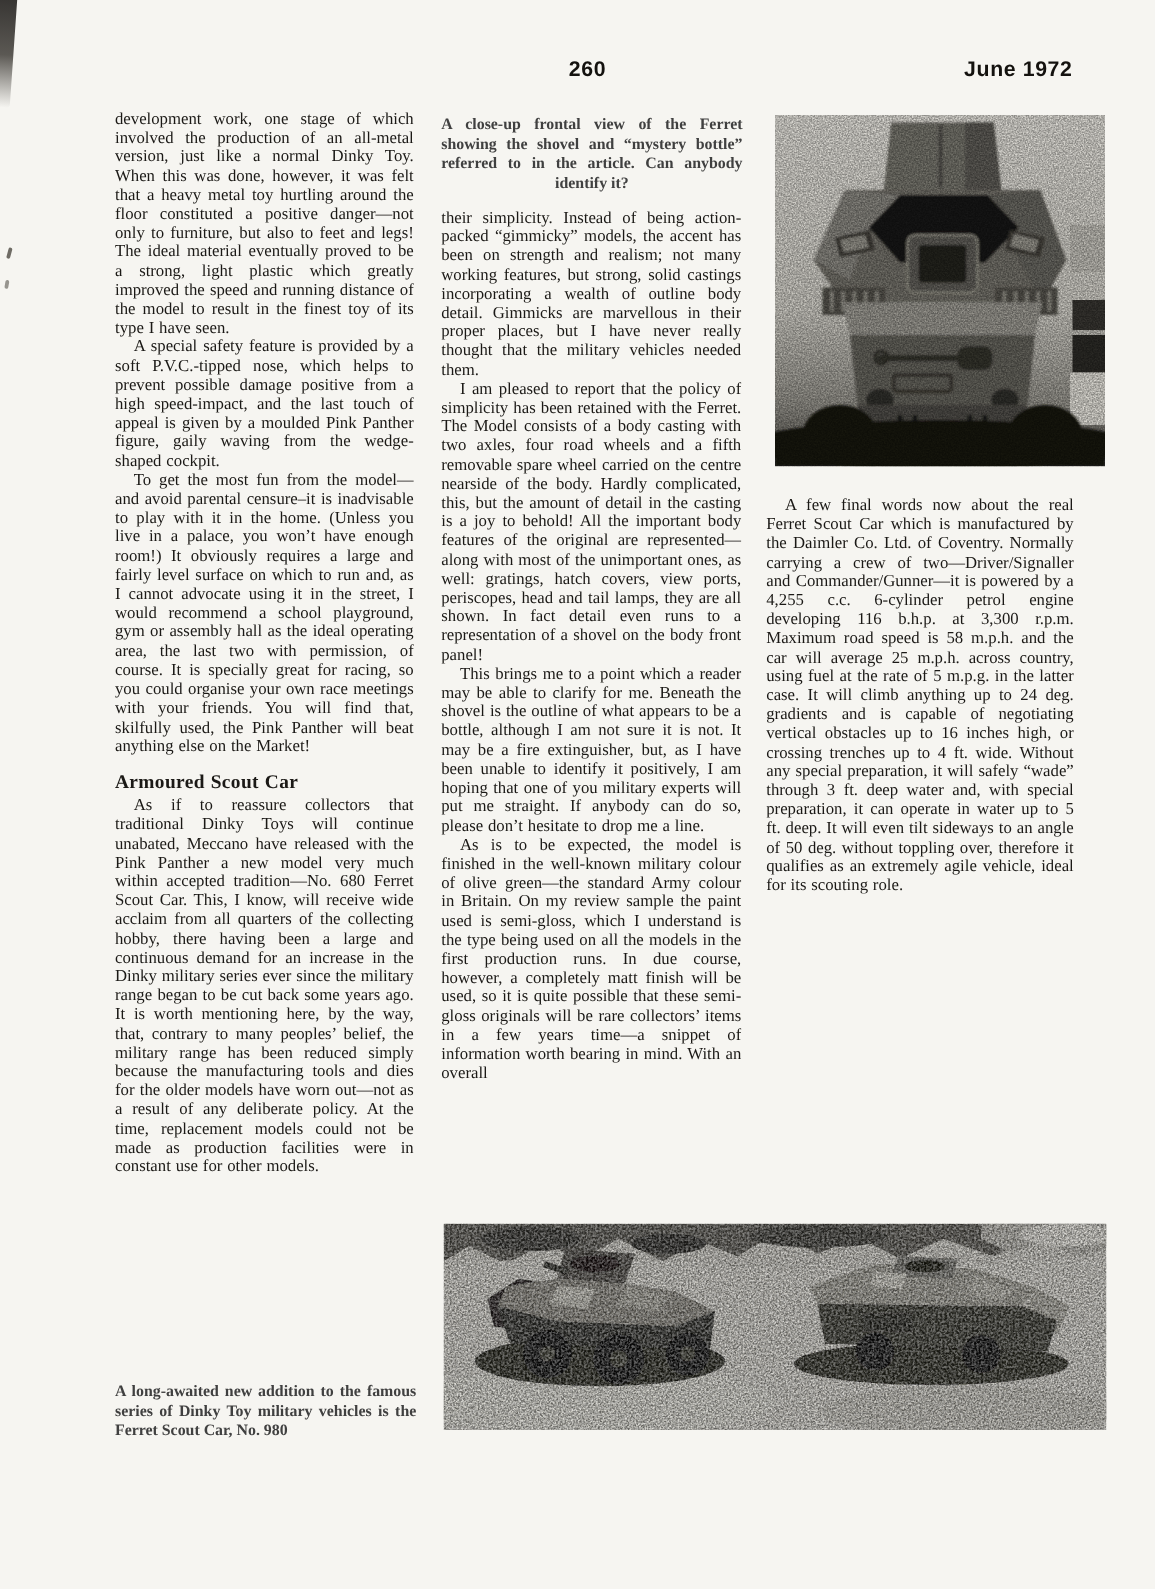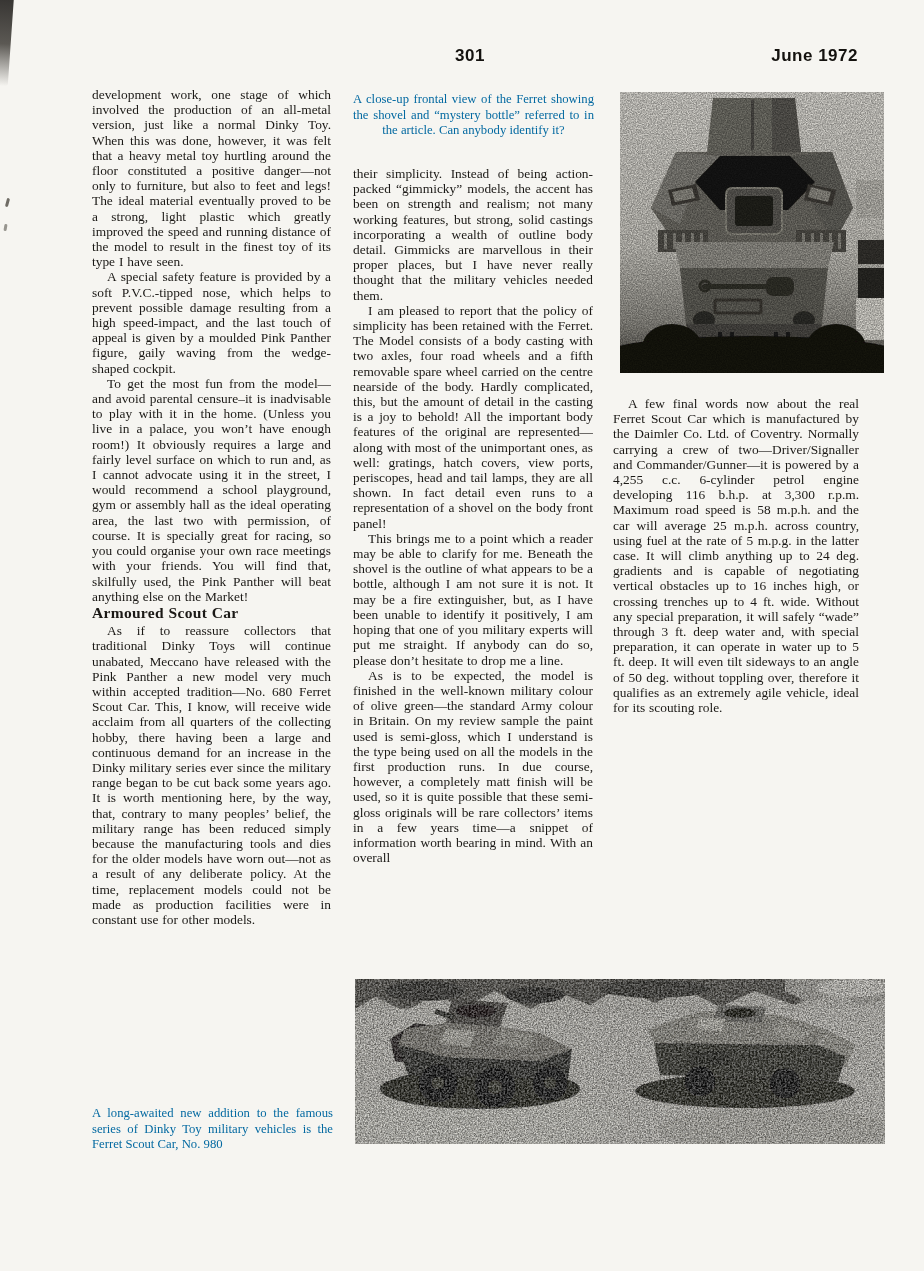--- a/index.html
+++ b/index.html
@@ -9,22 +9,22 @@
     font-family:"Liberation Serif",serif;color:#1b1916;
   }
   .abs{position:absolute}
   .masthead{
     font-family:"Liberation Sans",sans-serif;font-weight:bold;
     font-size:17px;letter-spacing:.5px;color:#14120f;text-align:right;
   }
   .body-text{font-size:13.4px;line-height:15.2px;text-align:justify;word-spacing:.04em}
   .body-text p{margin:0}
   p.ind{text-indent:15px}
-  .sec-heading{font-size:15.5px;font-weight:bold;margin:1px 0 3px;letter-spacing:.3px}
-  .caption{font-weight:normal;font-size:12.7px;line-height:15.6px;text-align:justify;color:#0369a1}
+  .sec-heading{font-size:15.5px;font-weight:bold;margin:14px 0 3px;letter-spacing:.3px}
+  .caption{font-weight:bold;font-size:12.7px;line-height:15.6px;text-align:justify;color:#404040}
   .center-last{text-align-last:center}
   #page-number{left:430px;top:46px;width:80px;text-align:center}
   #issue-date{top:46px;right:66px}
   #col1{left:92px;top:87px;width:239px;max-height:1012px;overflow:hidden}
   #col1-caption{left:92px;top:1106px;width:241px}
   #col2-caption{left:353px;top:92px;width:241px}
   #col2{left:353px;top:166px;width:240px;max-height:808px;overflow:hidden}
   #col3{left:613px;top:396px;width:246px;max-height:574px;overflow:hidden}
   #photo-top{left:620px;top:92px;width:264px;height:281px}
   #photo-bottom{left:355px;top:979px;width:530px;height:165px}
@@ -40,26 +40,26 @@
 </style>
 </head>
 <body>
 
 <div>
 
   <div class="abs" id="corner-artifact"></div>
   <div class="abs speck" id="speck-1"></div>
   <div class="abs speck" id="speck-2"></div>
 
-  <div class="abs masthead" id="page-number">301</div>
+  <div class="abs masthead" id="page-number">260</div>
   <div class="abs masthead" id="issue-date">June 1972</div>
 
   <div class="abs body-text" id="col1">
     <p>development work, one stage of which involved the production of an all-metal version, just like a normal Dinky Toy.  When this was done, however, it was felt that a heavy metal toy hurtling around the floor constituted a positive danger—not only to furniture, but also to feet and legs!  The ideal material eventually proved to be a strong, light plastic which greatly improved the speed and running distance of the model to result in the finest toy of its type I have seen.</p>
-    <p class="ind">A special safety feature is provided by a soft P.V.C.-tipped nose, which helps to prevent possible damage resulting from a high speed-impact, and the last touch of appeal is given by a moulded Pink Panther figure, gaily waving from the wedge-shaped cockpit.</p>
+    <p class="ind">A special safety feature is provided by a soft P.V.C.-tipped nose, which helps to prevent possible damage positive from a high speed-impact, and the last touch of appeal is given by a moulded Pink Panther figure, gaily waving from the wedge-shaped cockpit.</p>
     <p class="ind">To get the most fun from the model—and avoid parental censure–it is inadvisable to play with it in the home.  (Unless you live in a palace, you won’t have enough room!)  It obviously requires a large and fairly level surface on which to run and, as I cannot advocate using it in the street, I would recommend a school playground, gym or assembly hall as the ideal operating area, the last two with permission, of course.  It is specially great for racing, so you could organise your own race meetings with your friends.  You will find that, skilfully used, the Pink Panther will beat anything else on the Market!</p>
     <h2 class="sec-heading">Armoured Scout Car</h2>
     <p class="ind">As if to reassure collectors that traditional Dinky Toys will continue unabated, Meccano have released with the Pink Panther a new model very much within accepted tradition—No. 680 Ferret Scout Car. This, I know, will receive wide acclaim from all quarters of the collecting hobby, there having been a large and continuous demand for an increase in the Dinky military series ever since the military range began to be cut back some years ago. It is worth mentioning here, by the way, that, contrary to many peoples’ belief, the military range has been reduced simply because the manufacturing tools and dies for the older models have worn out—not as a result of any deliberate policy. At the time, replacement models could not be made as production facilities were in constant use for other models.</p>
   </div>
   <div class="abs caption" id="col1-caption">A long-awaited new addition to the famous series of Dinky Toy military vehicles is the Ferret Scout Car, No. 980</div>
 
   <div class="abs caption center-last" id="col2-caption">A close-up frontal view of the Ferret showing the shovel and “mystery bottle” referred to in the article. Can anybody identify it?</div>
   <div class="abs body-text" id="col2">
     <p>their simplicity.  Instead of being action-packed “gimmicky” models, the accent has been on strength and realism; not many working features, but strong, solid castings incorporating a wealth of outline body detail.  Gimmicks are marvellous in their proper places, but I have never really thought that the military vehicles needed them.</p>
     <p class="ind">I am pleased to report that the policy of simplicity has been retained with the Ferret.  The Model consists of a body casting with two axles, four road wheels and a fifth removable spare wheel carried on the centre nearside of the body. Hardly complicated, this, but the amount of detail in the casting is a joy to behold!  All the important body features of the original are represented—along with most of the unimportant ones, as well: gratings, hatch covers, view ports, periscopes, head and tail lamps, they are all shown.  In fact detail even runs to a representation of a shovel on the body front panel!</p>

